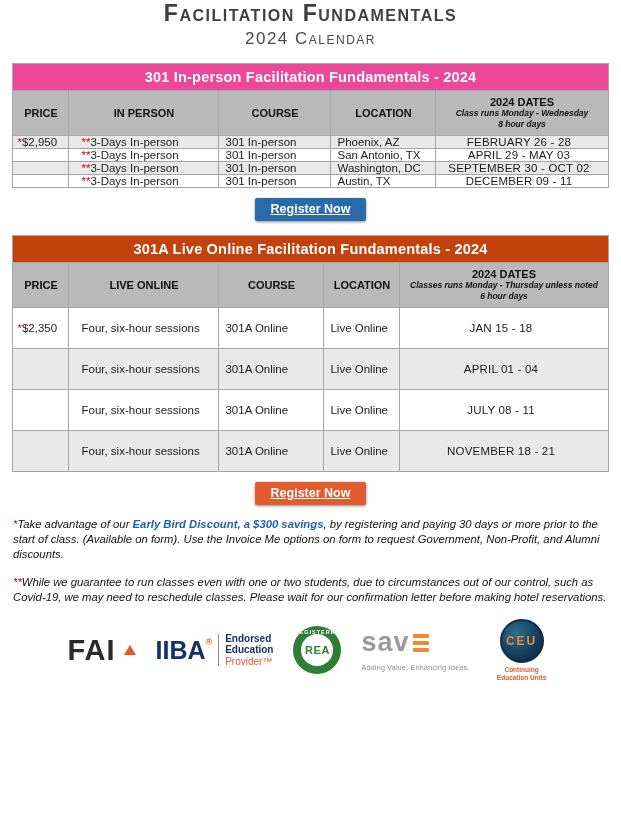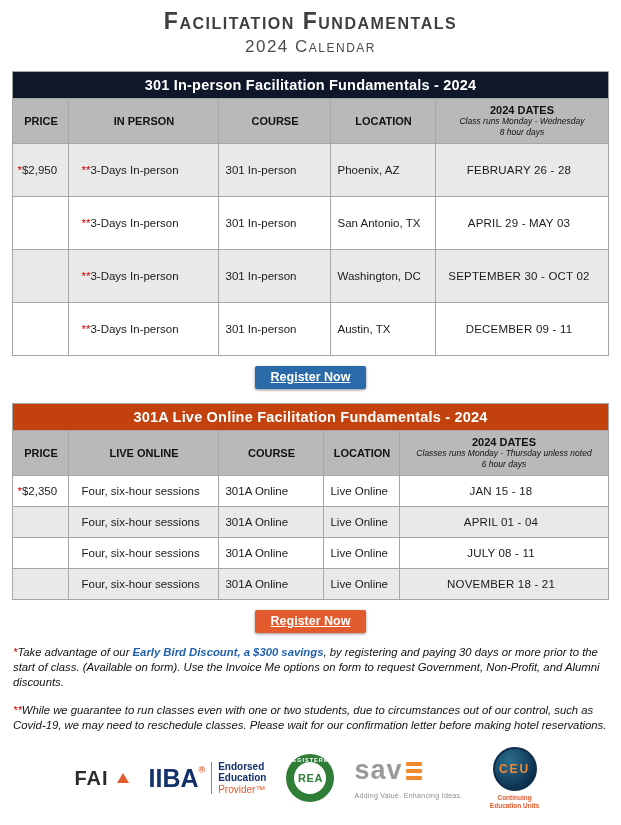--- a/index.html
+++ b/index.html
@@ -1,53 +1,53 @@
 <!DOCTYPE html>
 <html><head>
 <meta charset="utf-8">
 <style>
   *{box-sizing:border-box;}
   html,body{margin:0;padding:0;}
   body{width:621px;height:825px;overflow:hidden;background:#ffffff;
        font-family:"Liberation Sans",sans-serif;color:#1a1a1a;}
 
-  .header{text-align:center;padding-top:8px;}
+  .header{text-align:center;}
   .title{font-size:23px;font-weight:700;font-variant:small-caps;letter-spacing:1.5px;color:#3f3f3f;margin:0;}
   .subtitle{font-size:17px;font-weight:400;font-variant:small-caps;letter-spacing:1.5px;color:#4a4a4a;margin:2px 0 0;}
 
   table.cal{width:595px;margin:14px auto 0;border-collapse:collapse;table-layout:fixed;}
   .cal th,.cal td{border:1px solid #a6a6a6;}
   .cal .title-row th{color:#fff;font-size:14.5px;font-weight:700;padding:5px 0;text-align:center;letter-spacing:.2px;}
-  .t1 .title-row th{background:#0f172a;}
+  .t1 .title-row th{background:#ec4899;}
   .t2 .title-row th{background:#c2410c;}
   .col-head th{background:#b9b9b9;font-size:11px;font-weight:700;text-align:center;padding:5px 2px;color:#111;vertical-align:middle;}
   .dh-title{font-size:11px;font-weight:700;}
-  .dh-sub{font-size:8.5px;font-style:italic;font-weight:400;line-height:1.3;}
+  .dh-sub{font-size:8.5px;font-style:italic;font-weight:700;line-height:1.3;}
 
   .cal td{font-size:11.5px;background:#fff;vertical-align:middle;}
-  .t1 td{padding:20px 6px;}
-  .t2 td{padding:9px 6px;}
+  .t1 td{padding:0 6px;}
+  .t2 td{padding:14px 6px;}
   tr.alt td{background:#e9e9e9;}
   td.c-price{padding-left:4px;}
   td.c-format{padding-left:12px;}
   td.c-dates{text-align:center;padding-right:12px;letter-spacing:.2px;}
   .mark{color:#d40000;}
 
   .btn-row{text-align:center;margin:10px 0;}
   .btn{display:inline-block;border-radius:2px;padding:4px 16px 5px;color:#fff;font-size:12.5px;
        font-weight:700;text-decoration:underline;cursor:pointer;box-shadow:0 1px 3px rgba(0,0,0,.45);}
   .btn.blue{background:#2b6aa8;}
   .btn.orange{background:#e25b2e;}
 
   .note{width:595px;margin:12px auto 0;font-size:11.3px;font-style:italic;line-height:1.34;color:#111;}
   .note .hl{color:#1f5fae;font-weight:700;}
 
   .footer{display:flex;justify-content:center;align-items:center;gap:20px;margin-top:14px;}
   .logo{display:flex;align-items:center;gap:6px;}
-  .fai-word{font-size:20px;font-weight:800;color:#2b2b2b;letter-spacing:1px;line-height:1;}
+  .fai-word{font-size:29px;font-weight:800;color:#2b2b2b;letter-spacing:1px;line-height:1;}
   .fai-accent{display:inline-block;width:0;height:0;border-left:6px solid transparent;border-right:6px solid transparent;
               border-bottom:10px solid #e25b2e;margin-left:2px;}
   .iiba-word{font-size:25px;font-weight:800;color:#13306b;line-height:1;}
   .iiba-reg{font-size:9px;color:#e25b2e;vertical-align:top;font-weight:700;}
   .iiba-div{width:1px;height:32px;background:#8a8a8a;}
   .iiba-text{display:flex;flex-direction:column;font-size:10px;line-height:1.15;}
   .iiba-l1,.iiba-l2{color:#13306b;font-weight:700;}
   .iiba-l3{color:#e25b2e;font-weight:400;}
   .rea-ring{width:48px;height:48px;border-radius:50%;background:#2f7d36;display:flex;align-items:center;justify-content:center;position:relative;}
   .rea-ringtext{position:absolute;top:3px;left:0;right:0;text-align:center;font-size:5.5px;color:#fff;letter-spacing:1px;font-weight:700;}

